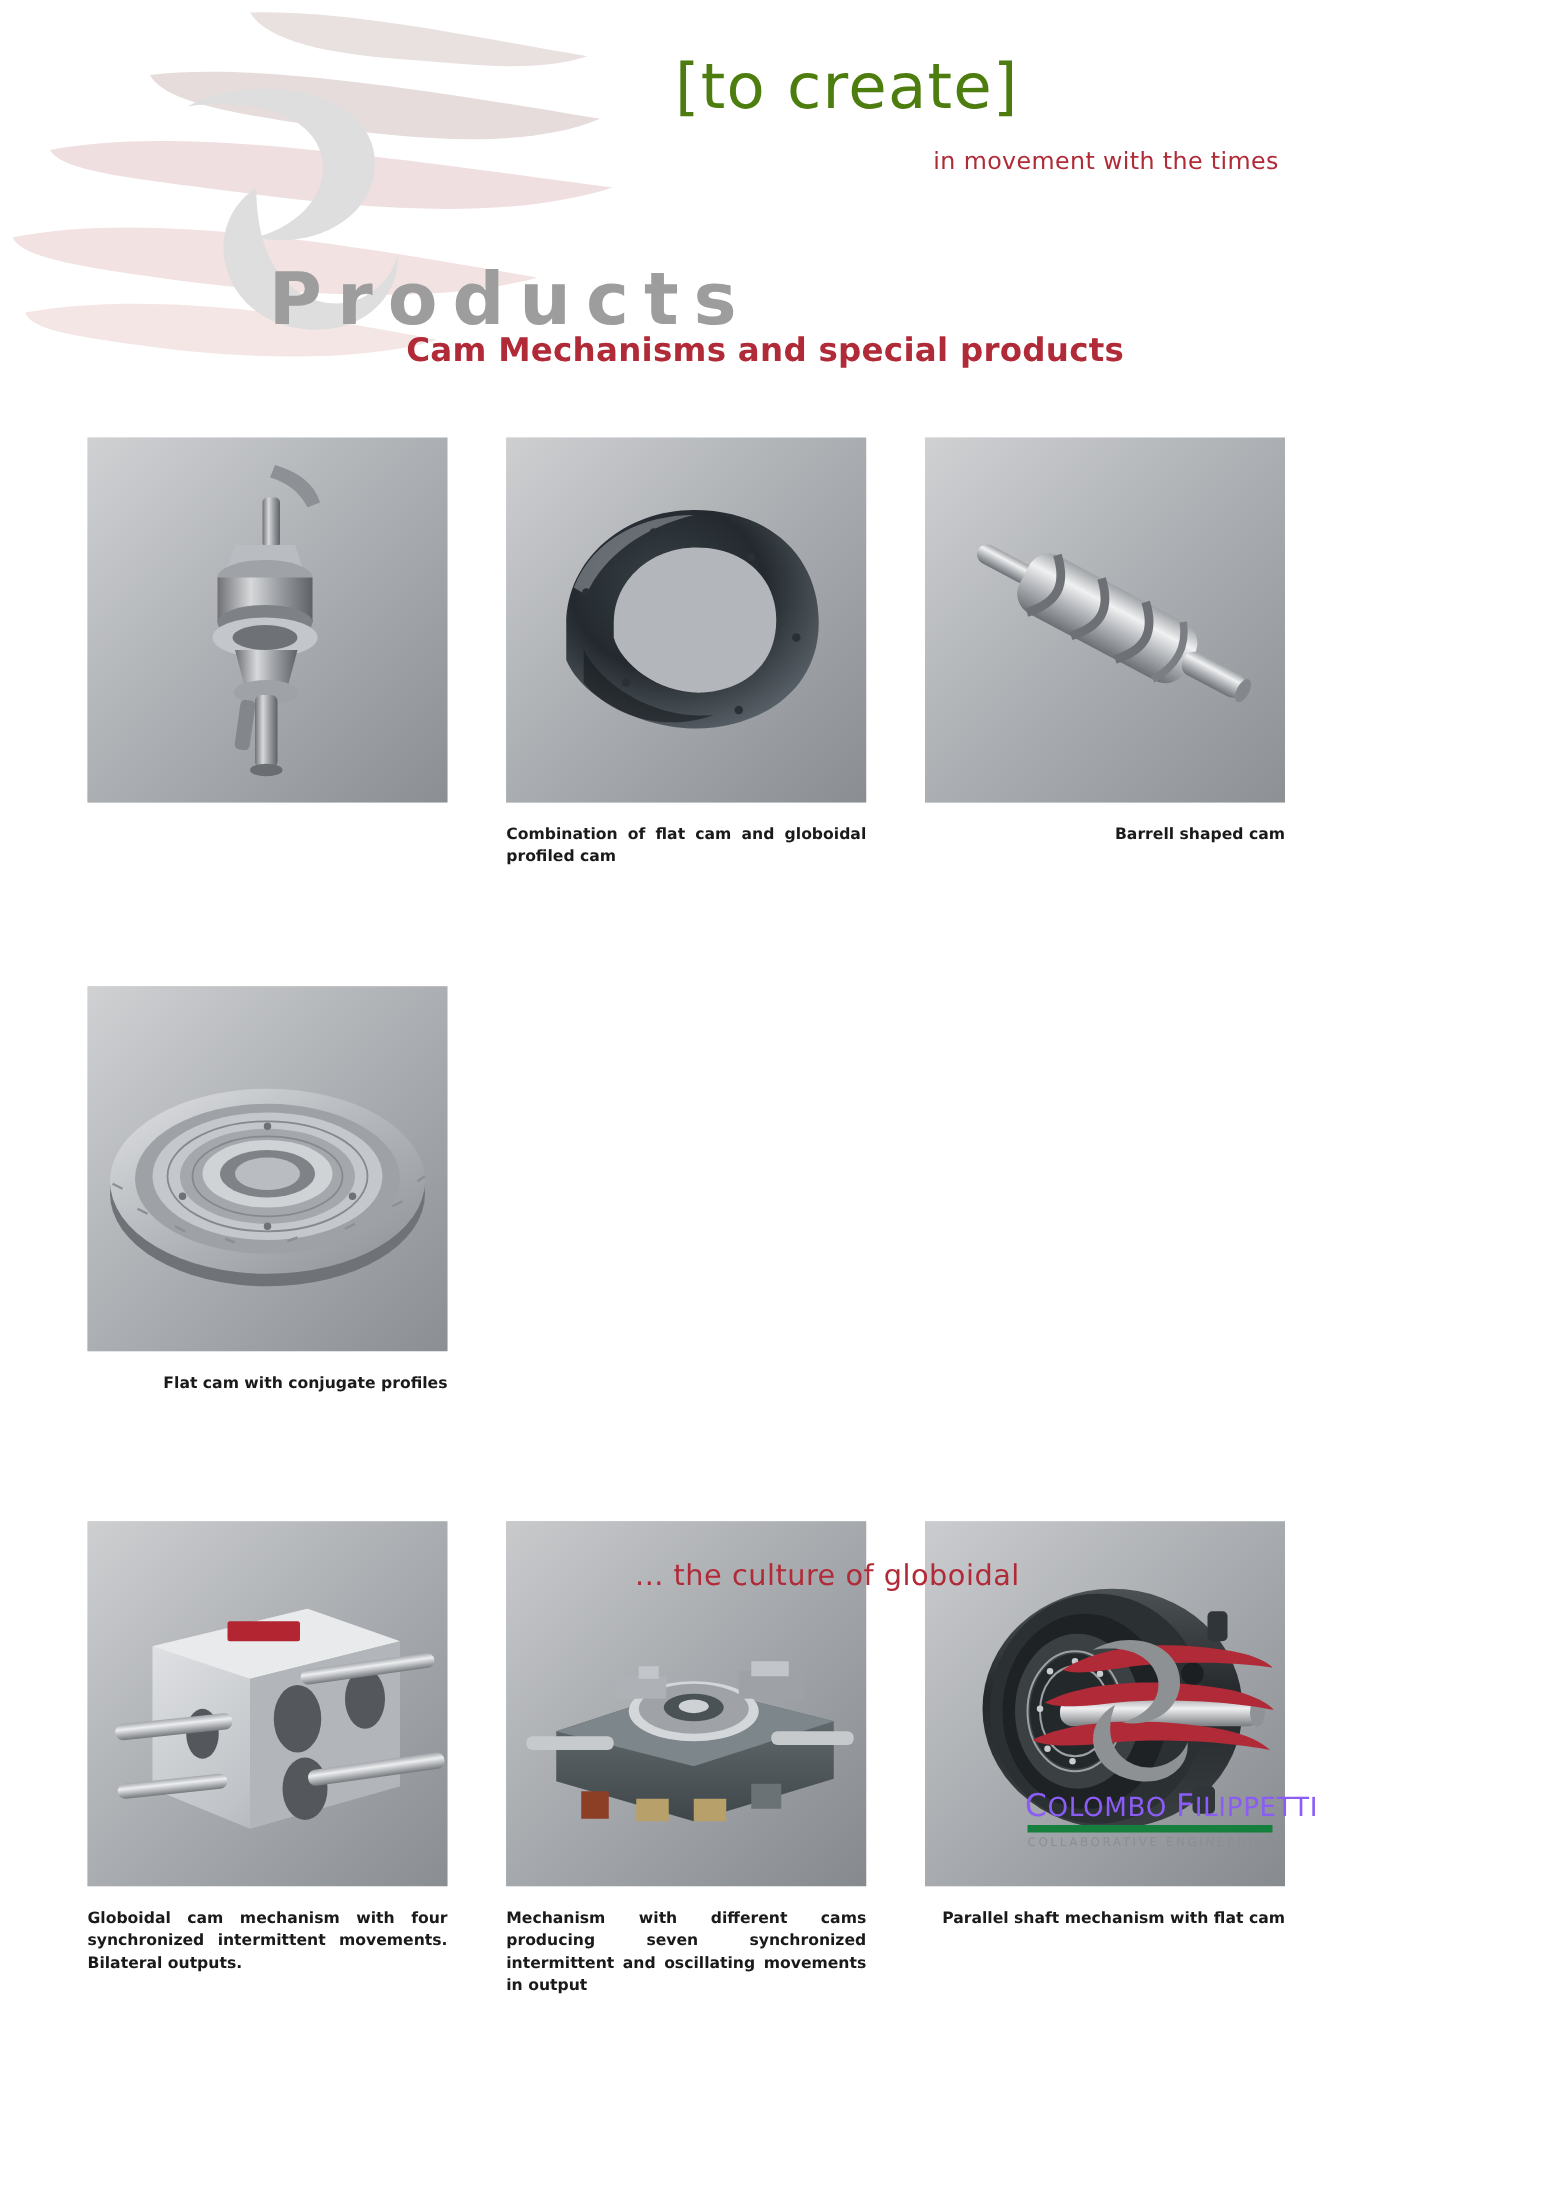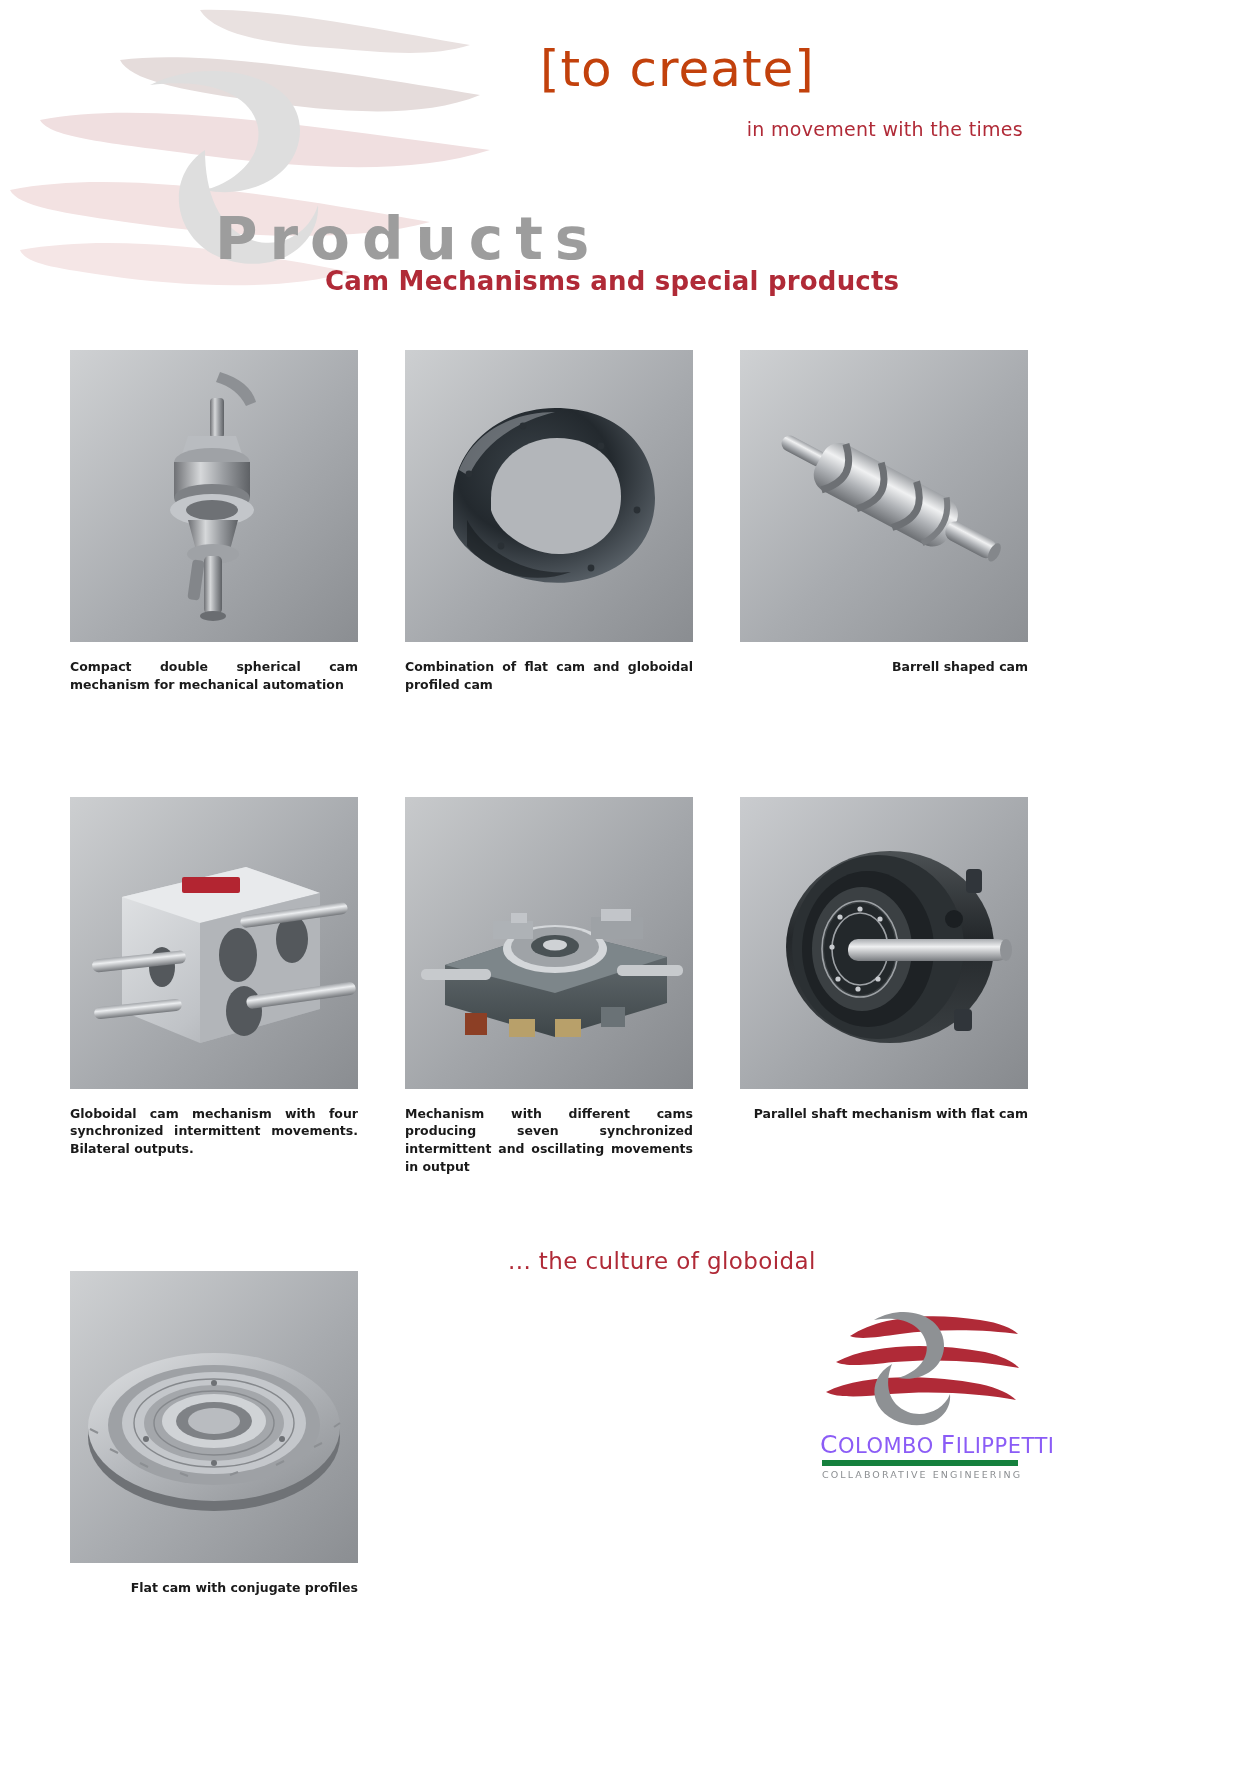--- a/index.html
+++ b/index.html
@@ -25,21 +25,21 @@
     pointer-events: none;
   }
 
   
   .tagline-create {
     position: absolute;
     left: 540px;
     top: 40px;
     font-size: 50px;
     letter-spacing: 1px;
-    color: #c2410c;
+    color: #4d7c0f;
     font-family: "DejaVu Sans", sans-serif;
     font-weight: 400;
   }
   .tagline-sub {
     position: absolute;
     right: 218px;
     top: 118px;
     font-size: 19px;
     color: #b02a37;
     letter-spacing: 0.3px;
@@ -198,21 +198,20 @@
           <ellipse cx="142" cy="148" rx="38" ry="14" fill="#7e8185"></ellipse>
           <ellipse cx="142" cy="160" rx="42" ry="16" fill="#c3c6ca"></ellipse>
           <ellipse cx="142" cy="160" rx="26" ry="10" fill="#6e7175"></ellipse>
           <path d="M118,170 L168,170 L160,200 L126,200 Z" fill="url(#metalA)"></path>
           <ellipse cx="143" cy="204" rx="26" ry="10" fill="#9fa2a6"></ellipse>
           <rect x="134" y="206" width="18" height="58" rx="5" fill="url(#metalA)"></rect>
           <rect x="120" y="210" width="12" height="40" rx="4" fill="#83868a" transform="rotate(8 126 230)"></rect>
           <ellipse cx="143" cy="266" rx="13" ry="5" fill="#6a6d71"></ellipse>
         </svg>
       </div>
-      <div class="caption">Compact double spherical cam mechanism for mechanical automation</div>
     </div>
 
     <div class="cell">
       <div class="photo">
         <svg width="288" height="292" viewBox="0 0 288 292" xmlns="http://www.w3.org/2000/svg">
           <defs>
             <linearGradient id="bgB" x1="0" y1="0" x2="1" y2="1">
               <stop offset="0%" stop-color="#cdcfd1"></stop>
                 <stop offset="55%" stop-color="#a6a9ad"></stop>
                 <stop offset="100%" stop-color="#8a8d91"></stop>
@@ -262,20 +261,73 @@
             <path d="M86,118 C104,136 104,152 86,170" fill="none" stroke="#6d7074" stroke-width="7"></path>
             <path d="M126,118 C144,136 144,152 126,170" fill="none" stroke="#6d7074" stroke-width="7"></path>
             <path d="M166,118 C184,136 184,152 166,170" fill="none" stroke="#6d7074" stroke-width="7"></path>
             <path d="M200,118 C212,134 212,152 200,170" fill="none" stroke="#7b7e82" stroke-width="6"></path>
             <rect x="214" y="134" width="54" height="20" rx="9" fill="url(#shaftC)"></rect>
             <ellipse cx="268" cy="144" rx="5" ry="10" fill="#84878b"></ellipse>
           </g>
         </svg>
       </div>
       <div class="caption center">Barrell shaped cam</div>
+    </div>
+
+  </div>
+
+  <div class="row row3">
+
+    <div class="cell">
+      <div class="photo">
+        <svg width="288" height="292" viewBox="0 0 288 292" xmlns="http://www.w3.org/2000/svg">
+          <defs>
+            <linearGradient id="bgG" x1="0" y1="0" x2="1" y2="1">
+              <stop offset="0%" stop-color="#cfd1d3"></stop>
+                <stop offset="55%" stop-color="#a8abaf"></stop>
+                <stop offset="100%" stop-color="#8b8e92"></stop>
+            </linearGradient>
+            <linearGradient id="diskG" x1="0" y1="0" x2="1" y2="1">
+              <stop offset="0%" stop-color="#dfe1e3"></stop>
+                <stop offset="45%" stop-color="#b7babe"></stop>
+                <stop offset="100%" stop-color="#8d9094"></stop>
+            </linearGradient>
+          </defs>
+          <rect width="288" height="292" fill="url(#bgG)"></rect>
+          <ellipse cx="144" cy="166" rx="126" ry="74" fill="#6f7276"></ellipse>
+          <ellipse cx="144" cy="156" rx="126" ry="74" fill="url(#diskG)"></ellipse>
+          <ellipse cx="144" cy="154" rx="106" ry="60" fill="#9ea1a5"></ellipse>
+          <ellipse cx="144" cy="152" rx="92" ry="51" fill="#c4c7cb"></ellipse>
+          <ellipse cx="144" cy="152" rx="70" ry="38" fill="#a4a7ab"></ellipse>
+          <ellipse cx="144" cy="150" rx="52" ry="27" fill="#d0d3d6"></ellipse>
+          <ellipse cx="144" cy="150" rx="38" ry="19" fill="#7f8286"></ellipse>
+          <ellipse cx="144" cy="150" rx="26" ry="13" fill="#b9bcc0"></ellipse>
+          <g stroke="#85888c" stroke-width="1.4" fill="none">
+            <ellipse cx="144" cy="152" rx="80" ry="44"></ellipse>
+            <ellipse cx="144" cy="152" rx="60" ry="32"></ellipse>
+          </g>
+          <g fill="#6e7175">
+            <circle cx="76" cy="168" r="3"></circle>
+              <circle cx="212" cy="168" r="3"></circle>
+            <circle cx="144" cy="192" r="3"></circle>
+              <circle cx="144" cy="112" r="3"></circle>
+          </g>
+          <g stroke="#8c8f93" stroke-width="2">
+            <path d="M20,158 L28,162"></path>
+              <path d="M40,178 L48,182"></path>
+              <path d="M70,192 L78,196"></path>
+            <path d="M110,202 L118,205"></path>
+              <path d="M160,204 L168,201"></path>
+              <path d="M206,194 L214,190"></path>
+            <path d="M244,176 L252,172"></path>
+              <path d="M264,156 L270,152"></path>
+          </g>
+        </svg>
+      </div>
+      <div class="caption center">Flat cam with conjugate profiles</div>
     </div>
 
   </div>
 
   <div class="row row2">
 
     <div class="cell">
       <div class="photo">
         <svg width="288" height="292" viewBox="0 0 288 292" xmlns="http://www.w3.org/2000/svg">
           <defs>
@@ -396,73 +448,20 @@
           <ellipse cx="214" cy="122" rx="9" ry="9" fill="#1b1f22"></ellipse>
           <rect x="226" y="72" width="16" height="24" rx="4" fill="#30353a"></rect>
           <rect x="214" y="212" width="18" height="22" rx="4" fill="#30353a"></rect>
         </svg>
       </div>
       <div class="caption center">Parallel shaft mechanism with flat cam</div>
     </div>
 
   </div>
 
-  <div class="row row3">
-
-    <div class="cell">
-      <div class="photo">
-        <svg width="288" height="292" viewBox="0 0 288 292" xmlns="http://www.w3.org/2000/svg">
-          <defs>
-            <linearGradient id="bgG" x1="0" y1="0" x2="1" y2="1">
-              <stop offset="0%" stop-color="#cfd1d3"></stop>
-                <stop offset="55%" stop-color="#a8abaf"></stop>
-                <stop offset="100%" stop-color="#8b8e92"></stop>
-            </linearGradient>
-            <linearGradient id="diskG" x1="0" y1="0" x2="1" y2="1">
-              <stop offset="0%" stop-color="#dfe1e3"></stop>
-                <stop offset="45%" stop-color="#b7babe"></stop>
-                <stop offset="100%" stop-color="#8d9094"></stop>
-            </linearGradient>
-          </defs>
-          <rect width="288" height="292" fill="url(#bgG)"></rect>
-          <ellipse cx="144" cy="166" rx="126" ry="74" fill="#6f7276"></ellipse>
-          <ellipse cx="144" cy="156" rx="126" ry="74" fill="url(#diskG)"></ellipse>
-          <ellipse cx="144" cy="154" rx="106" ry="60" fill="#9ea1a5"></ellipse>
-          <ellipse cx="144" cy="152" rx="92" ry="51" fill="#c4c7cb"></ellipse>
-          <ellipse cx="144" cy="152" rx="70" ry="38" fill="#a4a7ab"></ellipse>
-          <ellipse cx="144" cy="150" rx="52" ry="27" fill="#d0d3d6"></ellipse>
-          <ellipse cx="144" cy="150" rx="38" ry="19" fill="#7f8286"></ellipse>
-          <ellipse cx="144" cy="150" rx="26" ry="13" fill="#b9bcc0"></ellipse>
-          <g stroke="#85888c" stroke-width="1.4" fill="none">
-            <ellipse cx="144" cy="152" rx="80" ry="44"></ellipse>
-            <ellipse cx="144" cy="152" rx="60" ry="32"></ellipse>
-          </g>
-          <g fill="#6e7175">
-            <circle cx="76" cy="168" r="3"></circle>
-              <circle cx="212" cy="168" r="3"></circle>
-            <circle cx="144" cy="192" r="3"></circle>
-              <circle cx="144" cy="112" r="3"></circle>
-          </g>
-          <g stroke="#8c8f93" stroke-width="2">
-            <path d="M20,158 L28,162"></path>
-              <path d="M40,178 L48,182"></path>
-              <path d="M70,192 L78,196"></path>
-            <path d="M110,202 L118,205"></path>
-              <path d="M160,204 L168,201"></path>
-              <path d="M206,194 L214,190"></path>
-            <path d="M244,176 L252,172"></path>
-              <path d="M264,156 L270,152"></path>
-          </g>
-        </svg>
-      </div>
-      <div class="caption center">Flat cam with conjugate profiles</div>
-    </div>
-
-  </div>
-
 </div>
 
 <div class="precision">... the culture of globoidal</div>
 
 <div class="logo-block">
   <svg width="200" height="130" viewBox="0 0 200 130" xmlns="http://www.w3.org/2000/svg">
     <path d="M30,36 C60,16 110,12 160,20 C180,23 192,28 198,34 C170,30 120,28 80,34 C58,37 40,40 30,36 Z" fill="#b02a37"></path>
     <path d="M16,62 C50,44 110,42 165,52 C182,56 194,62 199,68 C170,62 118,58 74,62 C48,65 26,67 16,62 Z" fill="#b02a37"></path>
     <path d="M6,92 C42,74 106,74 160,84 C178,88 190,94 196,100 C166,94 114,90 70,94 C42,97 16,98 6,92 Z" fill="#b02a37"></path>
     <g fill="#8e9194">

